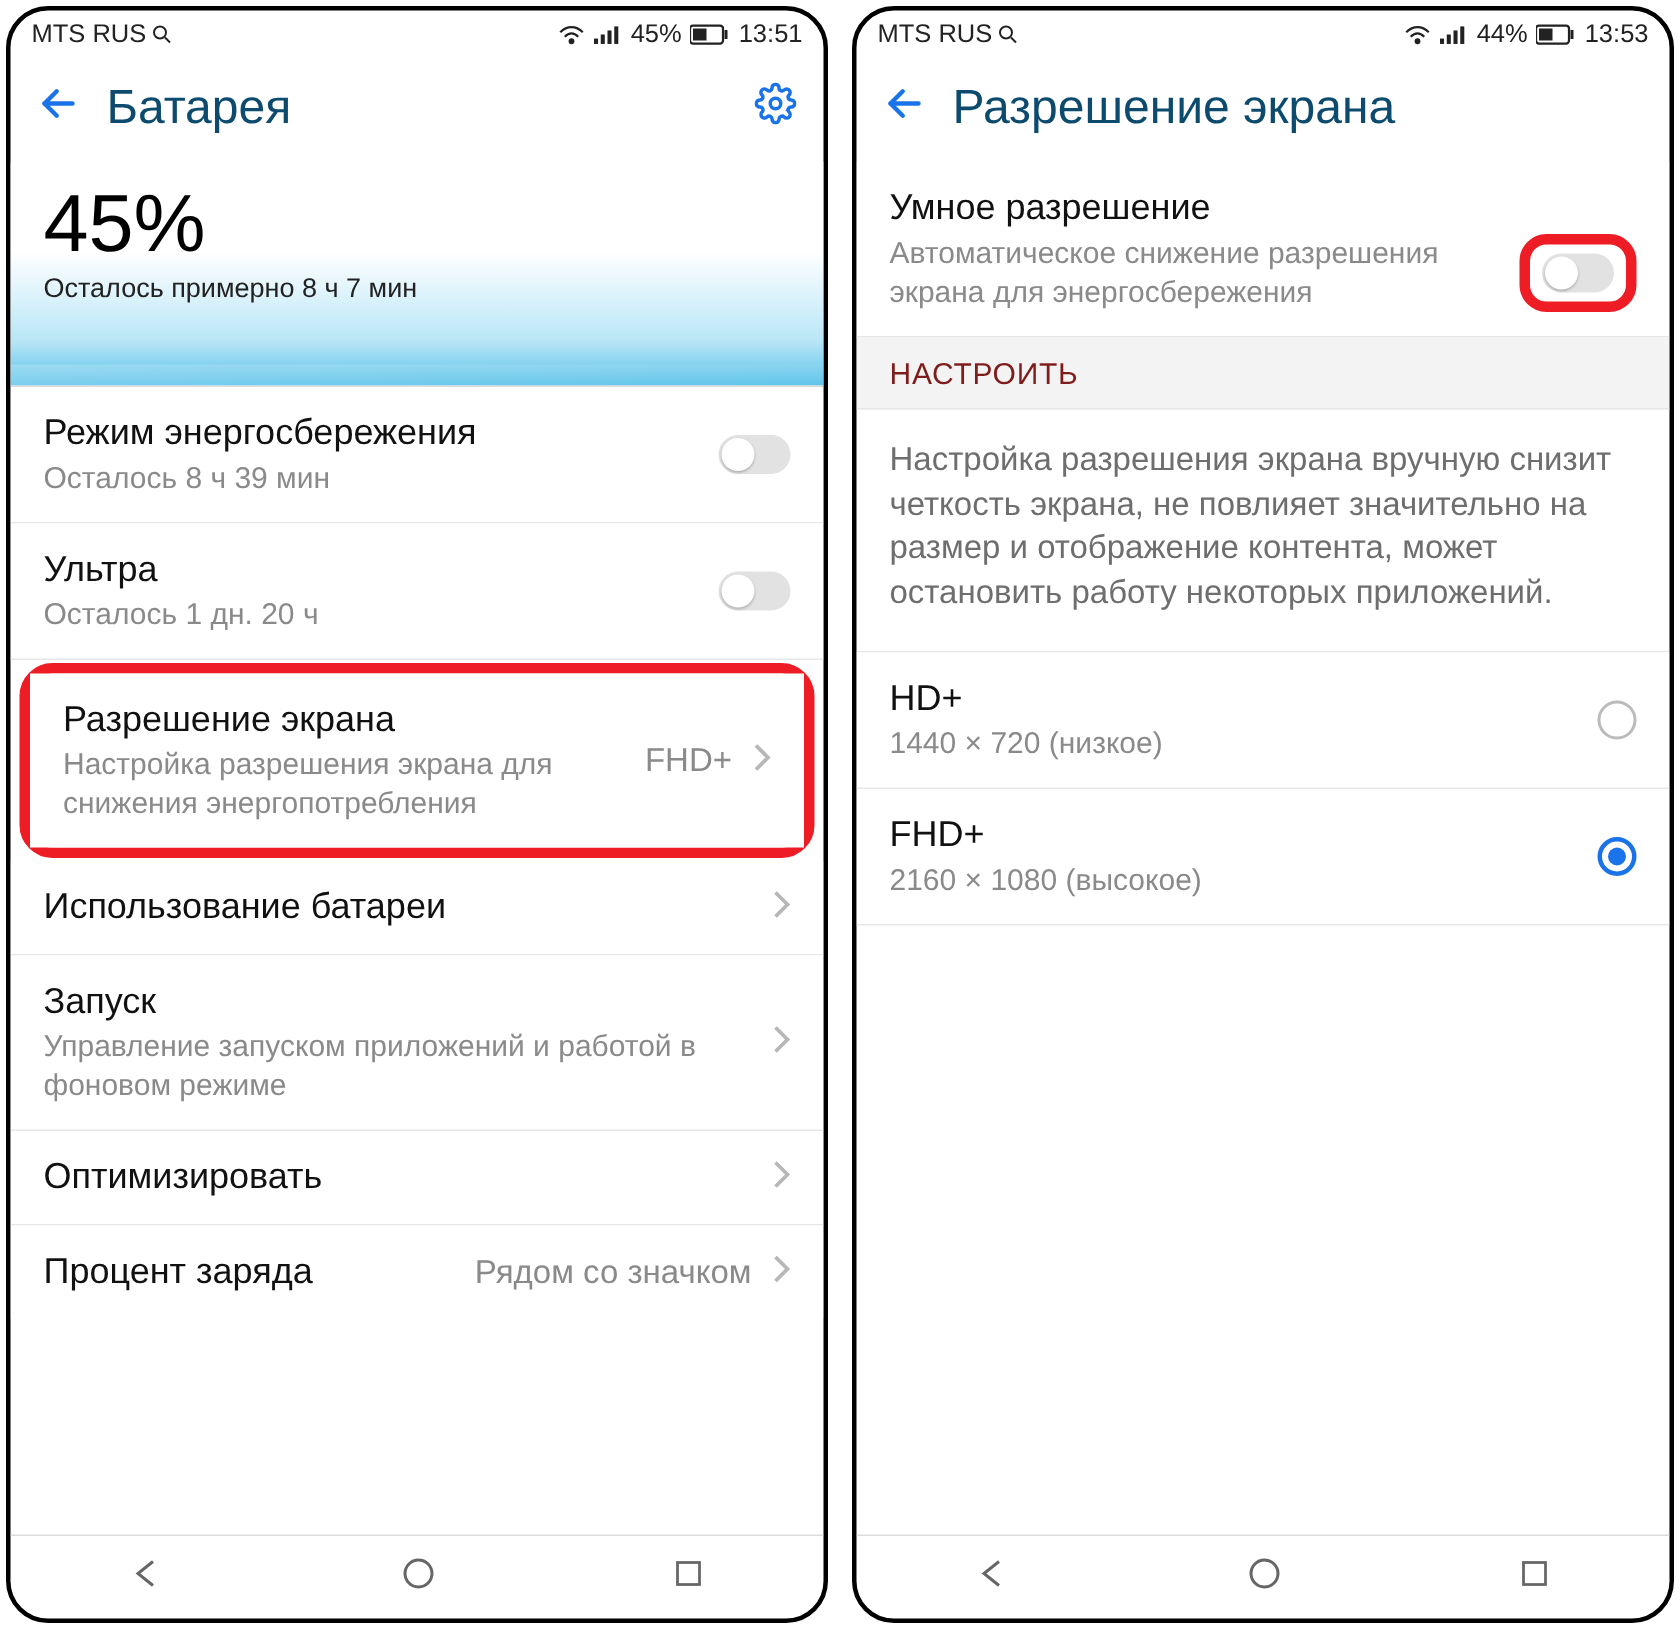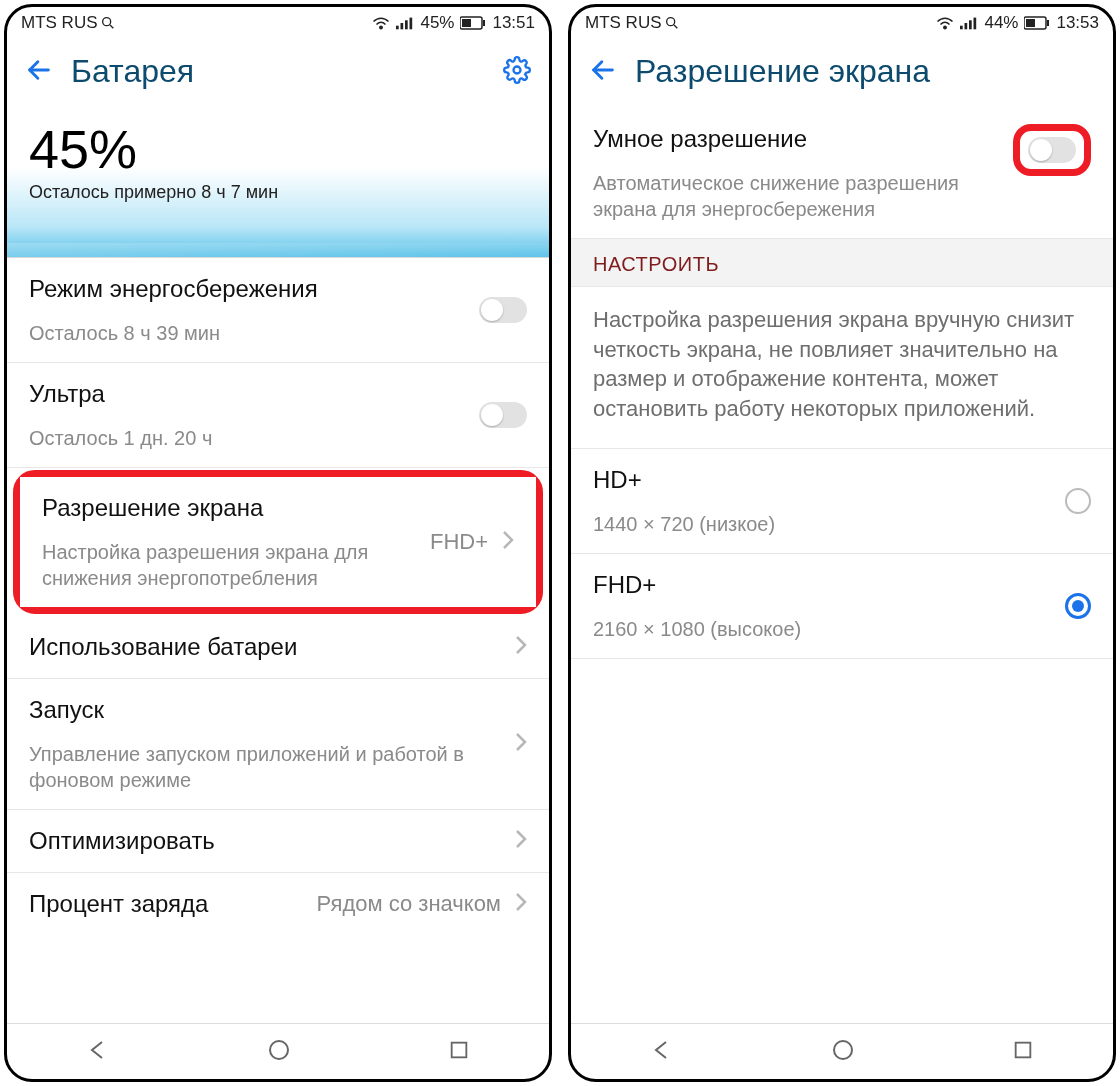--- a/index.html
+++ b/index.html
@@ -85,21 +85,21 @@
   .row .text { flex: 1; min-width: 0; }
   .row .title {
     font-size: 24px;
     color: #111;
     line-height: 1.25;
   }
   .row .sub {
     font-size: 20px;
     color: #8a8a8a;
     line-height: 1.3;
-    margin-top: 16px;
+    margin-top: 2px;
   }
   .row .value {
     font-size: 22px;
     color: #8a8a8a;
   }
   .toggle {
     width: 48px; height: 26px;
     background: #e2e2e2;
     border-radius: 13px;
     position: relative;
@@ -375,21 +375,21 @@
       <svg width="28" height="28" viewBox="0 0 24 24" fill="none" stroke="#1a73e8" stroke-width="2.5" stroke-linecap="round" stroke-linejoin="round">
           <line x1="20" y1="12" x2="4" y2="12"></line>
           <polyline points="11 5 4 12 11 19"></polyline>
         </svg>
     </span>
     <div class="header-title">Разрешение экрана</div>
   </div>
 
   <div class="list">
 
-    <div class="row" style="align-items:flex-start">
+    <div class="row" style="align-items:flex-end">
       <div class="text">
         <div class="title">Умное разрешение</div>
         <div class="sub">Автоматическое снижение разрешения экрана для энергосбережения</div>
       </div>
       <div class="toggle-highlight">
         <div class="toggle"></div>
       </div>
     </div>
 
     <div class="section-header">НАСТРОИТЬ</div>

